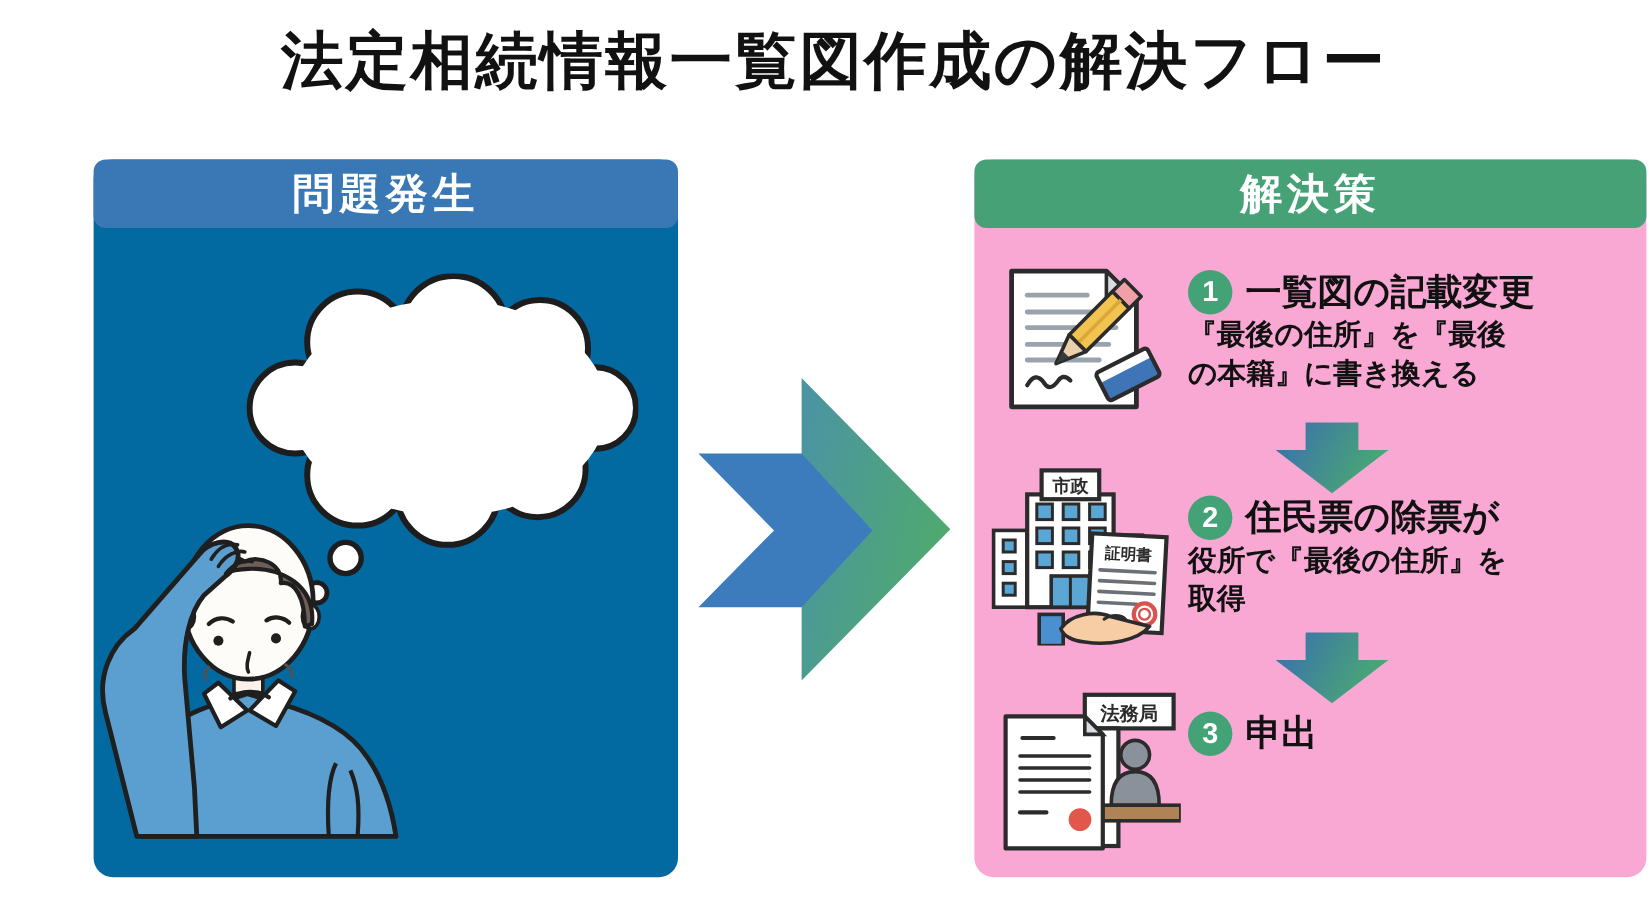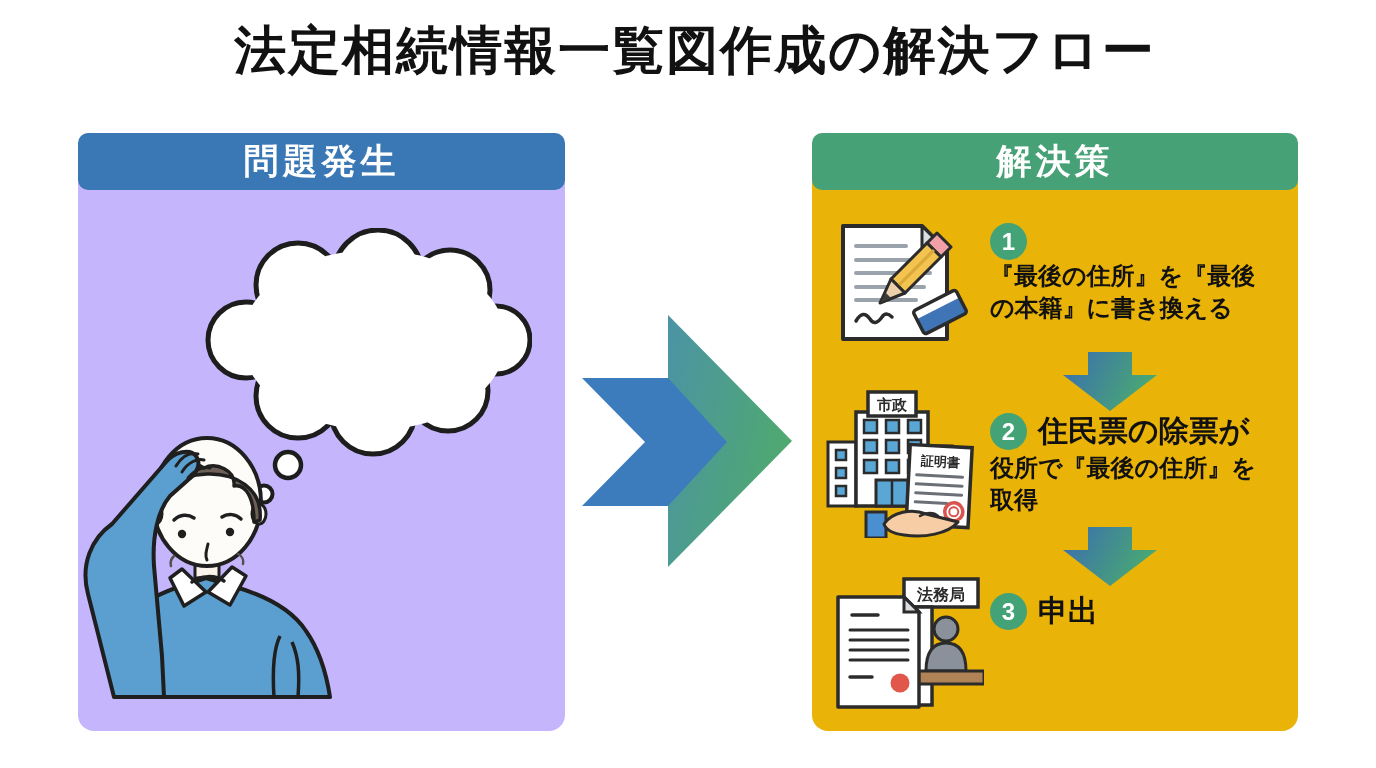--- a/index.html
+++ b/index.html
@@ -4,22 +4,22 @@
 <style>
   * { margin:0; padding:0; box-sizing:border-box; }
   html,body { width:1376px; height:768px; background:#ffffff; overflow:hidden;
     font-family:"Liberation Sans","DejaVu Sans",sans-serif; }
   .stage { position:relative; width:1376px; height:768px; background:#ffffff; }
 
   .title { position:absolute; top:16px; left:0; width:1376px; text-align:center;
     font-size:52px; font-weight:900; color:#111111; letter-spacing:2px;padding-left:14px; }
 
   .panel { position:absolute; top:133px; height:598px; border-radius:16px; }
-  .panel-problem  { left:78px;  width:487px; background:#c4b5fd; }
-  .panel-solution { left:812px; width:486px; background:#eab308; }
+  .panel-problem  { left:78px;  width:487px; background:#0369a1; }
+  .panel-solution { left:812px; width:560px; background:#f9a8d4; }
 
   .panel-header { position:absolute; top:0; left:0; width:100%; height:57px;
     border-radius:10px; display:flex; align-items:center; justify-content:center;
     color:#ffffff; font-size:35px; font-weight:800; letter-spacing:4px; }
   .panel-problem  .panel-header { background:#3a77b5; }
   .panel-solution .panel-header { background:#46a177; }
 
   .bubble-svg { position:absolute; left:120px; top:95px; }
   .bubble-text { position:absolute; left:140px; top:152px; width:314px;
     text-align:center; font-size:34px; font-weight:900; color:#111111;
@@ -143,20 +143,21 @@
       <g transform="rotate(-27 112 99)">
         <rect x="88" y="86" width="48" height="26" rx="3" fill="#3f74b6"></rect>
         <rect x="88" y="86" width="48" height="9" fill="#ffffff"></rect>
         <rect x="88" y="86" width="48" height="26" rx="3" fill="none" stroke="#2b2b2b" stroke-width="3.5"></rect>
       </g>
     </svg>
 
     <div class="step-text t1">
       <div class="step-heading">
         <span class="step-num">1</span>
+        <span class="step-title">一覧図の記載変更</span>
       </div>
       <div class="step-desc">『最後の住所』を『最後
 の本籍』に書き換える</div>
     </div>
 
     <svg class="down-arrow da1" width="96" height="62" viewBox="0 0 96 62">
       <defs>
         <linearGradient id="gDown1" x1="0" y1="0" x2="1" y2="0.35">
           <stop offset="0" stop-color="#3a6cb2"></stop>
             <stop offset="1" stop-color="#49a873"></stop>

